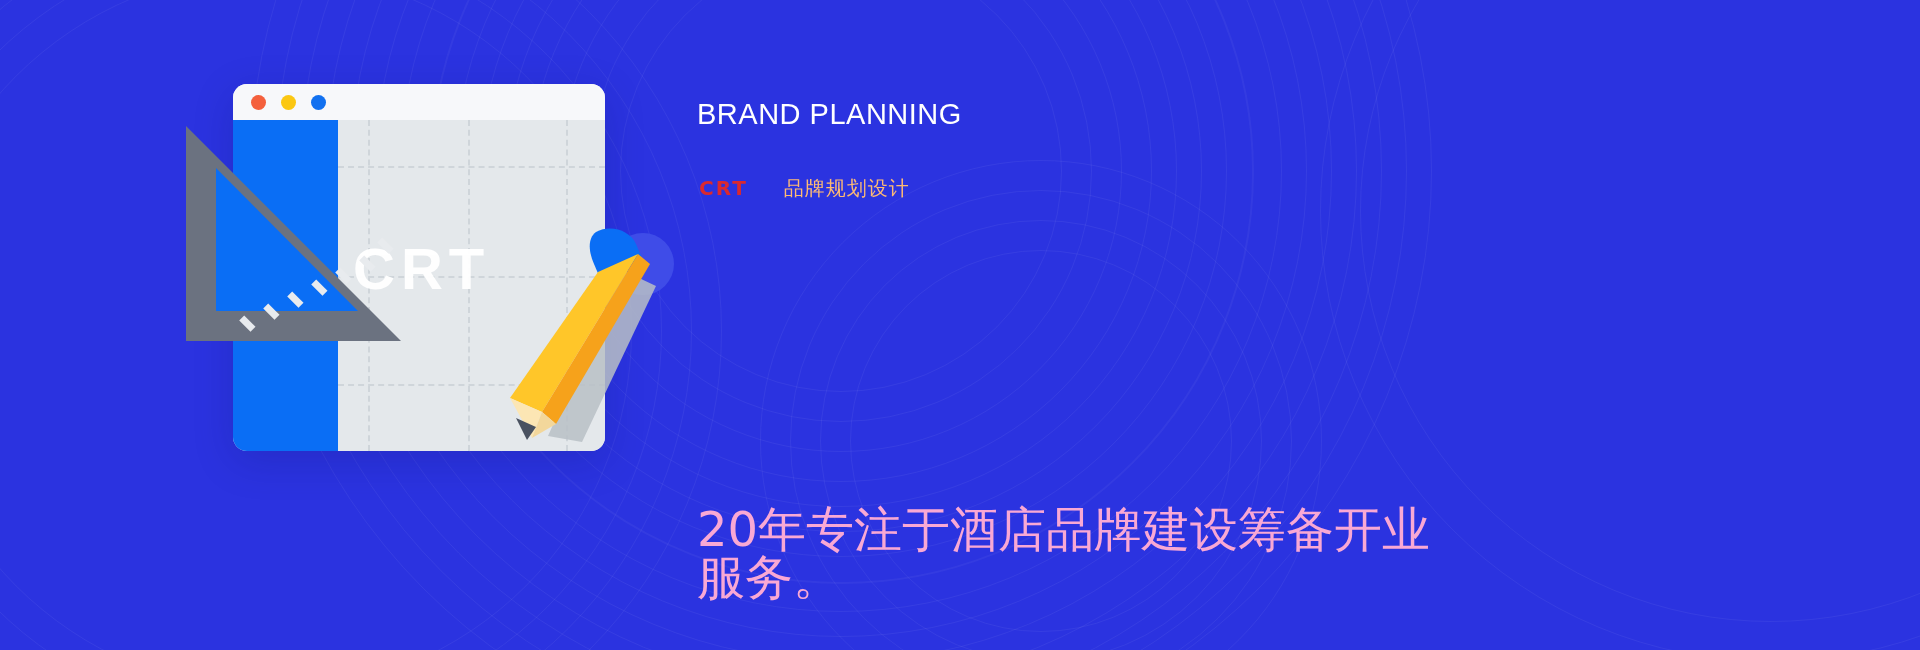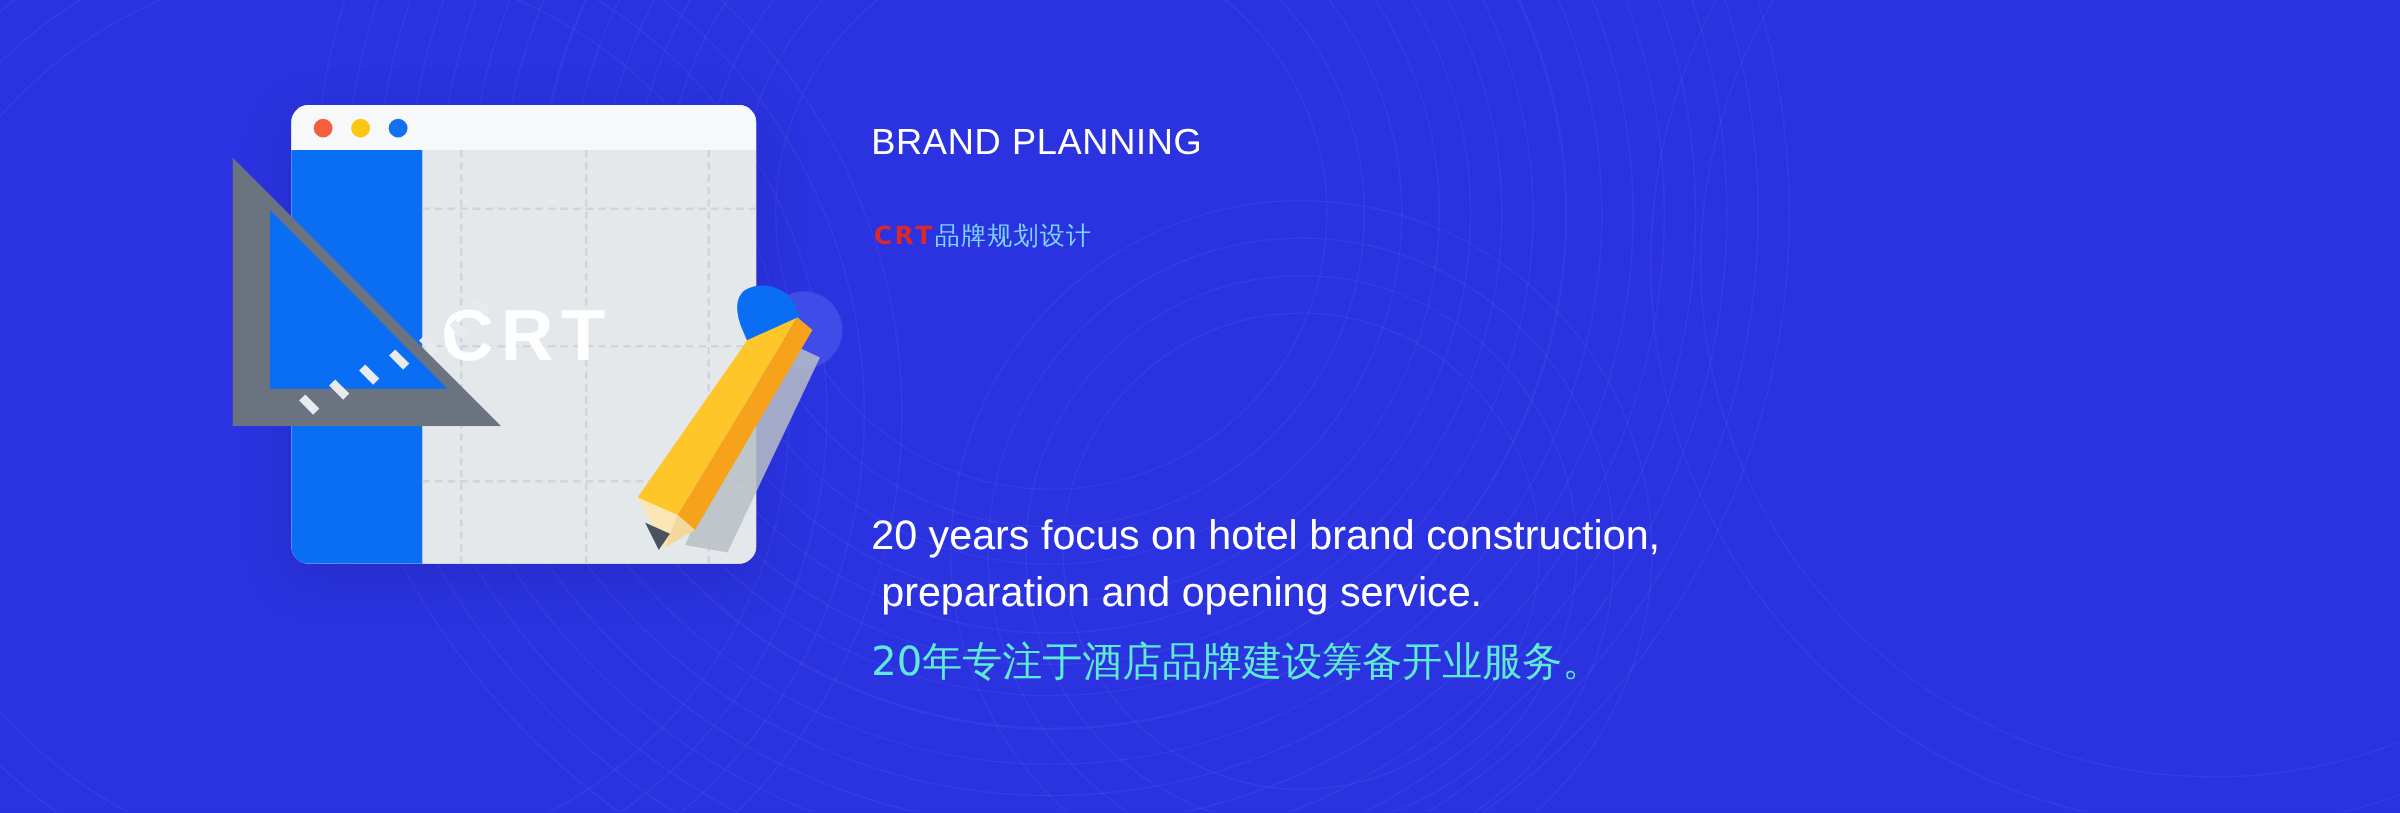--- a/index.html
+++ b/index.html
@@ -84,31 +84,31 @@
     color:#ffffff;font-size:29px;line-height:35px;
     letter-spacing:.5px;font-weight:400;
     font-family:"Liberation Sans","DejaVu Sans",sans-serif;
   }
   .subheading{
     position:absolute;left:2px;top:170px;
     font-size:20px;line-height:26px;letter-spacing:1px;
     font-family:"DejaVu Sans","Liberation Sans",sans-serif;
   }
   .subheading .crt{color:#d9292f;font-weight:600;letter-spacing:2px;}
-  .subheading .cn{color:#7dd3fc;}
+  .subheading .cn{color:#fdba74;margin-left:36px;}
 
   .tagline{
     position:absolute;left:0;top:400px;width:760px;
     color:#ffffff;font-size:33px;line-height:46px;font-weight:400;
     font-family:"Liberation Sans","DejaVu Sans",sans-serif;
   }
   .tagline-line2{padding-left:8px;}
   .tagline-cn{
     position:absolute;left:0;top:500px;width:760px;
-    color:#5eead4;font-size:32px;line-height:48px;
+    color:#f9a8d4;font-size:48px;line-height:48px;
     font-family:"DejaVu Sans","Liberation Sans",sans-serif;
   }
 </style>
 </head>
 <body>
 
 <div class="banner">
 
   <div class="rings">
     <div class="ring" style="left:250px;top:-420px;width:1180px;height:1180px;"></div>
@@ -203,22 +203,18 @@
   <div class="content">
 
     <div class="heading">
       <div>BRAND PLANNING</div>
     </div>
 
     <div class="subheading">
       <span class="crt">CRT</span><span class="cn">品牌规划设计</span>
     </div>
 
-    <div class="tagline">
-      <div>20 years focus on hotel brand construction,</div>
-      <div class="tagline-line2">preparation and opening service.</div>
-    </div>
 
     <div class="tagline-cn">20年专注于酒店品牌建设筹备开业服务。</div>
 
   </div>
 
 </div>
 
 </body></html>

